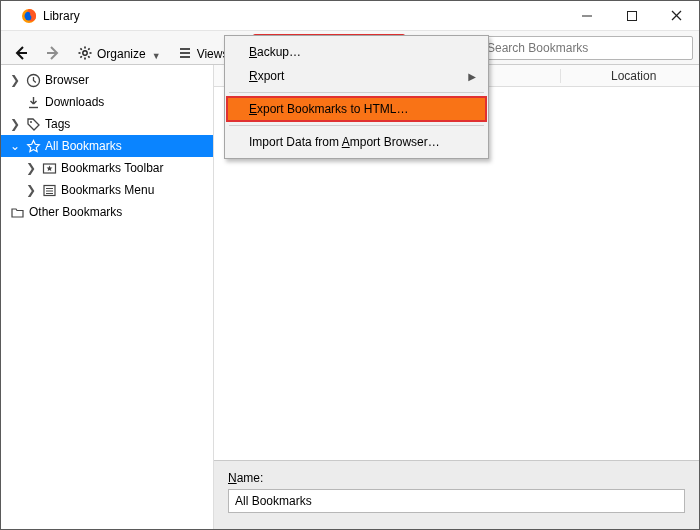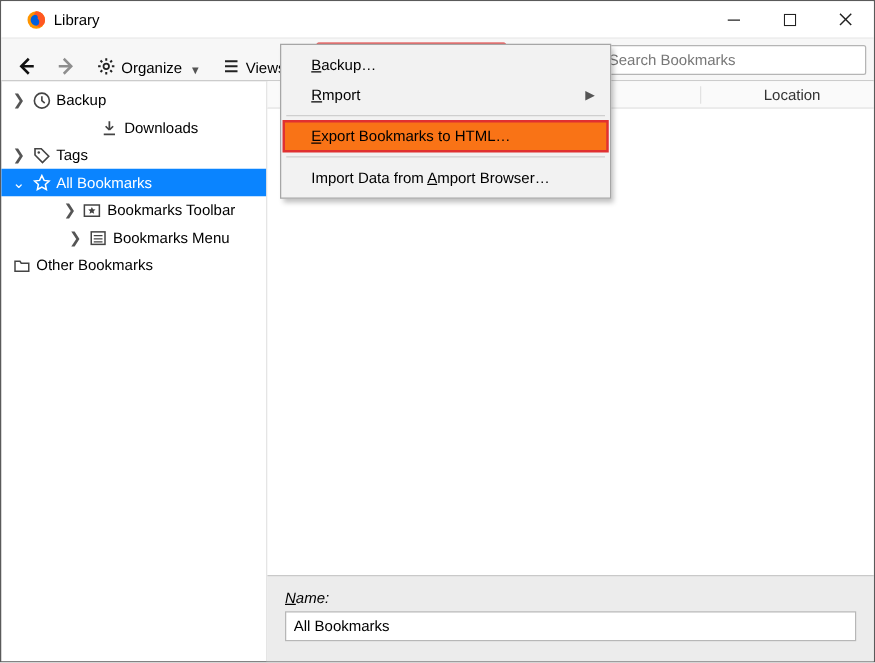--- a/index.html
+++ b/index.html
@@ -16,29 +16,29 @@
   .tbtn .drop { margin-left: 2px; font-size: 9px; color: #555; }
   .highlight-red { border: 2px solid #e03131; padding: 0 6px; height: 28px; }
   .searchwrap { margin-left: auto; width: 232px; height: 24px; border: 1px solid #b5b5b5; border-radius: 2px; display: flex; align-items: center; padding: 0 6px; gap: 6px; background: #fff; color: #777; }
   .body { flex: 1; display: flex; min-height: 0; }
   .sidebar { width: 213px; border-right: 1px solid #ddd; padding-top: 4px; overflow: hidden; }
   .trow { display: flex; align-items: center; height: 22px; padding-left: 8px; gap: 4px; }
   .trow .tw { width: 12px; display: inline-flex; justify-content: center; color: #555; }
   .trow .ic { width: 16px; height: 16px; display: inline-flex; align-items: center; justify-content: center; }
   .trow.selected { background: #0a84ff; color: #fff; }
   .trow.selected .tw { color: #fff; }
-  .indent1 { padding-left: 24px; justify-content: center; }
+  .indent1 { padding-left: 24px; }
   .indent2 { }
   .main { flex: 1; display: flex; flex-direction: column; position: relative; }
   .colhdr { height: 22px; border-bottom: 1px solid #ddd; display: flex; align-items: center; color: #333; background: #fafafa; }
   .colhdr .col { padding: 0 8px; margin-left: 42px; }
   .colhdr .col.name { width: 305px; border-right: 1px solid #e2e2e2; }
   .content { flex: 1; background: #fff; }
   .detail { border-top: 1px solid #c9c9c9; background: #ececec; padding: 10px 14px 16px; }
-  .detail .lbl { margin-bottom: 4px; font-style: italic; }
+  .detail .lbl { margin-bottom: 4px; }
   .detail .lbl .ul { text-decoration: underline; }
   .detail input { width: 100%; height: 24px; border: 1px solid #b7b7b7; padding: 0 6px; background: #fff; }
   .menu { position: absolute; top: 34px; left: 223px; width: 265px; background: #f2f2f2; border: 1px solid #a6a6a6; box-shadow: 2px 3px 4px rgba(0,0,0,.25); padding: 4px 2px; z-index: 50; }
   .mitem { position: relative; height: 24px; display: flex; align-items: center; padding: 0 24px 0 22px; }
   .mitem .ul { text-decoration: underline; }
   .mitem .sub { position: absolute; right: 10px; color: #555; font-size: 10px; }
   .mitem.hl { background: #f97316; }
   .mitem.red { outline: 2px solid #e03131; outline-offset: -1px; }
   .msep { height: 1px; background: #cfcfcf; margin: 4px 2px; }
   svg { display: block; }
@@ -147,21 +147,21 @@
     <div class="sidebar">
 
       <div class="trow">
         <span class="tw">❯</span>
         <span class="ic">
             <svg width="15" height="15" viewBox="0 0 15 15">
               <circle cx="7.5" cy="7.5" r="6" fill="none" stroke="#444" stroke-width="1.3"></circle>
               <path d="M7.5 4v3.5l2.3 2" fill="none" stroke="#444" stroke-width="1.3"></path>
             </svg>
           </span>
-        <span>Backup</span>
+        <span>Browser</span>
       </div>
 
       <div class="trow indent1">
         <span class="ic">
             <svg width="15" height="15" viewBox="0 0 15 15">
               <path d="M7.5 2v7m0 0L4.5 6m3 3L10.5 6" fill="none" stroke="#444" stroke-width="1.4"></path>
               <line x1="3" y1="12.5" x2="12" y2="12.5" stroke="#444" stroke-width="1.4"></line>
             </svg>
           </span>
         <span>Downloads</span>
@@ -233,21 +233,21 @@
         <input type="text" value="All Bookmarks" style="">
       </div>
     </div>
   </div>
 
   <div class="menu">
     <div class="mitem">
         <span><span class="ul">B</span><span>ackup…</span></span>
       </div>
     <div class="mitem">
-        <span><span class="ul">R</span><span>mport</span></span>
+        <span><span class="ul">R</span><span>xport</span></span>
         <span class="sub">▶</span>
       </div>
     <div class="msep"></div>
     <div class="mitem hl red">
         <span><span class="ul">E</span><span>xport Bookmarks to HTML…</span></span>
       </div>
     <div class="msep"></div>
     <div class="mitem">
         <span><span>Import Data from </span><span class="ul">A</span><span>mport Browser…</span></span>
       </div>

